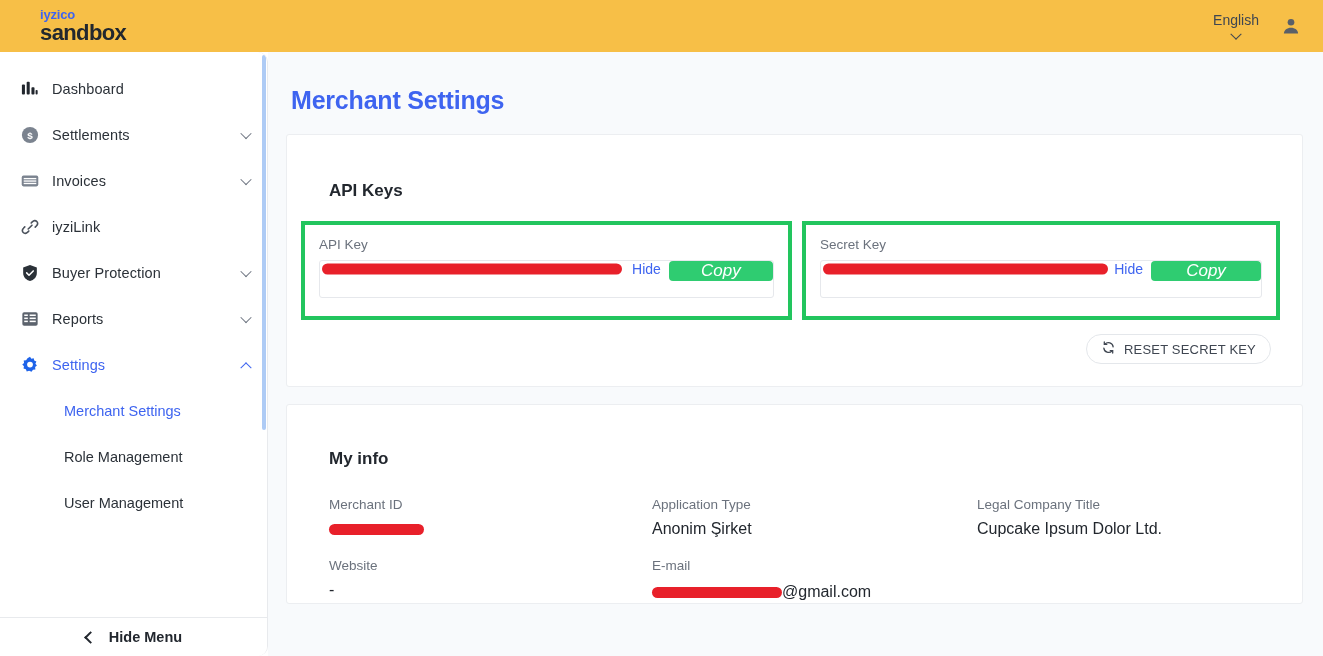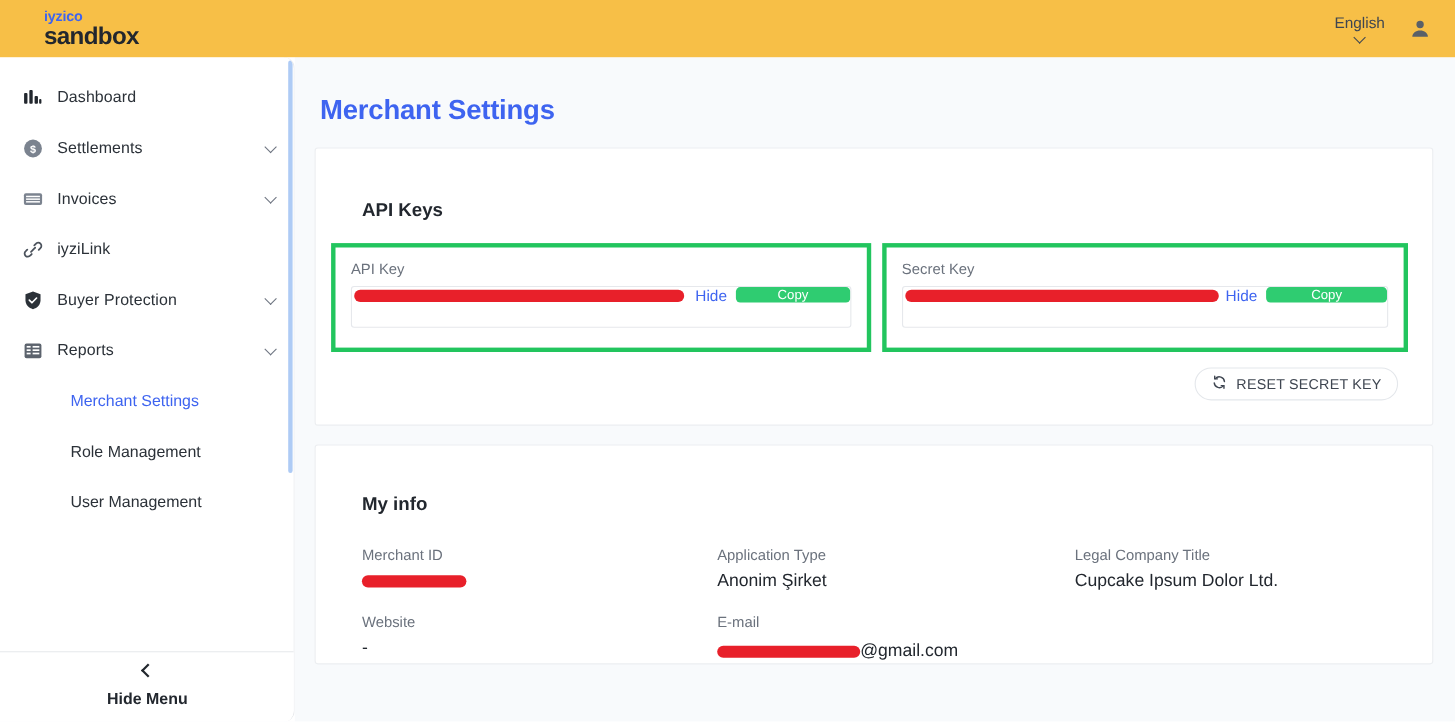--- a/index.html
+++ b/index.html
@@ -84,25 +84,25 @@
     transform: rotate(-135deg) translate(-2px,-2px);
   }
   .sub-item {
     display: flex; align-items: center;
     height: 46px; padding-left: 64px;
     font-size: 14.5px; color: #2b3138; cursor: pointer;
   }
   .sub-item.active { color: #3e64f0; }
   .side-footer {
     position: absolute; bottom: 0; left: 0;
-    width: 268px; height: 64px;
+    width: 268px; height: 39px;
     border-top: 1px solid #e8eaed;
     background: #fff;
     display: flex; align-items: center; justify-content: center;
-    gap: 14px; cursor: pointer; flex-direction: column;
+    gap: 14px; cursor: pointer;
   }
   .chev-left {
     width: 9px; height: 9px;
     border-left: 2.4px solid #22272e;
     border-bottom: 2.4px solid #22272e;
     transform: rotate(45deg);
   }
   .hide-menu-label { font-size: 14.5px; color: #22272e; font-weight: 600; }
   .side-scrollthumb {
     position: absolute; top: 3px; right: 1px;
@@ -163,22 +163,23 @@
     transform: translateY(-50%);
   }
   .hide-link {
     font-size: 14px; color: #3e64f0; cursor: pointer;
     margin-left: auto; position: relative; z-index: 2;
     padding-left: 6px; background: transparent;
   }
   .copy-btn {
     flex: 0 0 auto; width: 104px;
     background: #2fcc71; color: #fff;
-    font-size: 12px; border: none; border-radius: 4px;
+    font-size: 17px; border: none; border-radius: 4px;
     cursor: pointer;
+    font-style: italic;
   }
   .key-box.secret .copy-btn { width: 110px; }
   .reset-row {
     display: flex; justify-content: flex-end;
     padding: 0 31px 0 0; margin-top: -22px;
   }
   .reset-btn {
     display: inline-flex; align-items: center; gap: 8px;
     height: 30px; padding: 0 14px;
     border: 1px solid #e4e7eb; border-radius: 16px;
@@ -303,20 +304,30 @@
             <rect x="3.6" y="11.8" width="4" height="1.7" fill="#fff"></rect>
             <rect x="9.6" y="5" width="6.8" height="1.7" fill="#fff"></rect>
             <rect x="9.6" y="8.4" width="6.8" height="1.7" fill="#fff"></rect>
             <rect x="9.6" y="11.8" width="6.8" height="1.7" fill="#fff"></rect>
           </svg>
         </span>
         <span class="side-label">Reports</span>
         <span class="side-caret"></span>
       </div>
 
+      <div class="side-item active">
+        <span class="side-ico">
+          <svg viewBox="0 0 20 20" width="18" height="18" fill="#1e63e9">
+            <path d="M10 0.8l1.5 2.2 2.6-.5.6 2.6 2.4 1.1-1.1 2.4 1.7 2-2 1.7.3 2.7-2.7.3-1.6 2.2L9 16.3l-2.6.9-1-2.5L2.8 14l.5-2.6L1.4 9.5l2-1.7-.4-2.7 2.7-.4L7.2 2.4z"></path>
+            <circle cx="10" cy="9.5" r="3.2" fill="#fff"></circle>
+          </svg>
+        </span>
+        <span class="side-label">Settings</span>
+        <span class="side-caret up"></span>
+      </div>
 
       <div class="sub-item active">Merchant Settings</div>
       <div class="sub-item">Role Management</div>
       <div class="sub-item">User Management</div>
     </div>
 
     <div class="side-scrollthumb"></div>
 
     <div class="side-footer">
       <span class="chev-left"></span>

